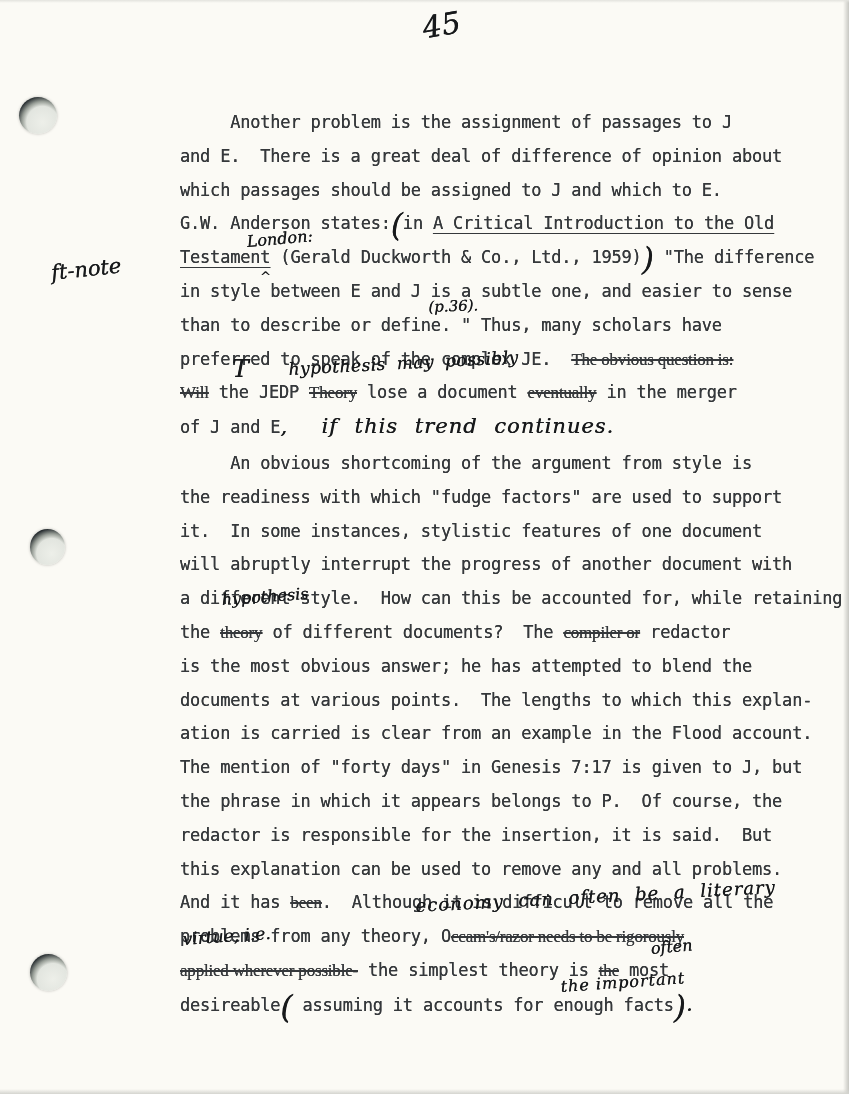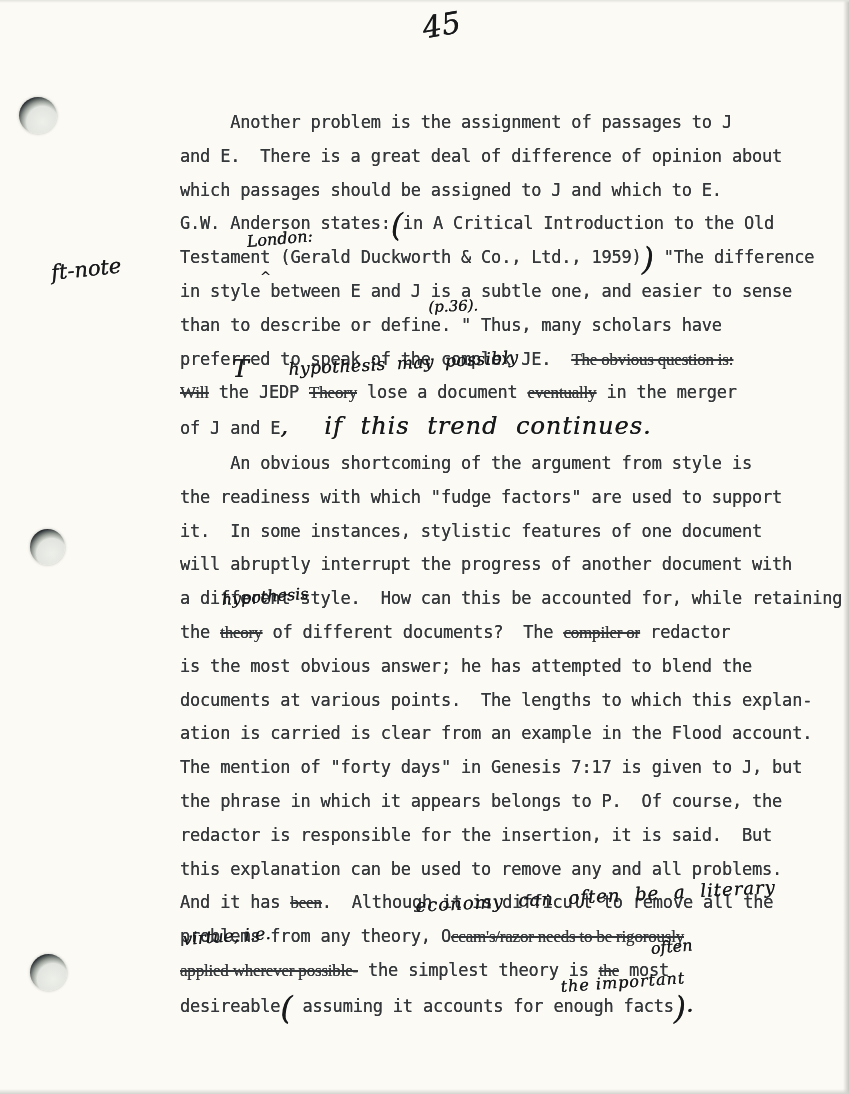--- a/index.html
+++ b/index.html
@@ -30,27 +30,27 @@
 
   .content{
     position:absolute;left:180px;top:106px;width:676px;
     color:var(--ink);font-size:17px;letter-spacing:-0.2px;line-height:33.8px;
     white-space:pre;text-shadow:0 0 0.5px currentColor;
   }
   .paragraph + .paragraph{margin-top:3px;}
   .line{height:33.8px;}
   .typed{}
   .struck{text-decoration:line-through;text-decoration-thickness:1.8px;font-family:Liberation Serif, serif;}
-  .underlined{text-underline-offset:4px;}
+  .underlined{text-decoration:underline;text-underline-offset:4px;}
 
   .hw-inline,.hw-paren,.hw-note{
     font-family:"DejaVu Serif",serif;font-style:italic;color:var(--pen);
     text-shadow:0.3px 0 currentColor;
   }
-  .hw-inline{font-size:24px;letter-spacing:1px;word-spacing:9px;}
+  .hw-inline{font-size:21px;letter-spacing:1px;word-spacing:9px;}
   .hw-paren{font-size:31px;line-height:0;vertical-align:-7px;letter-spacing:0;}
 
   .annotation-layer{position:absolute;inset:0;pointer-events:none;}
   .hw-note{position:absolute;line-height:1;white-space:pre;transform-origin:left top;}
 </style>
 </head>
 <body>
 
 <div class="page">
   <div class="hole hole-1"></div>

